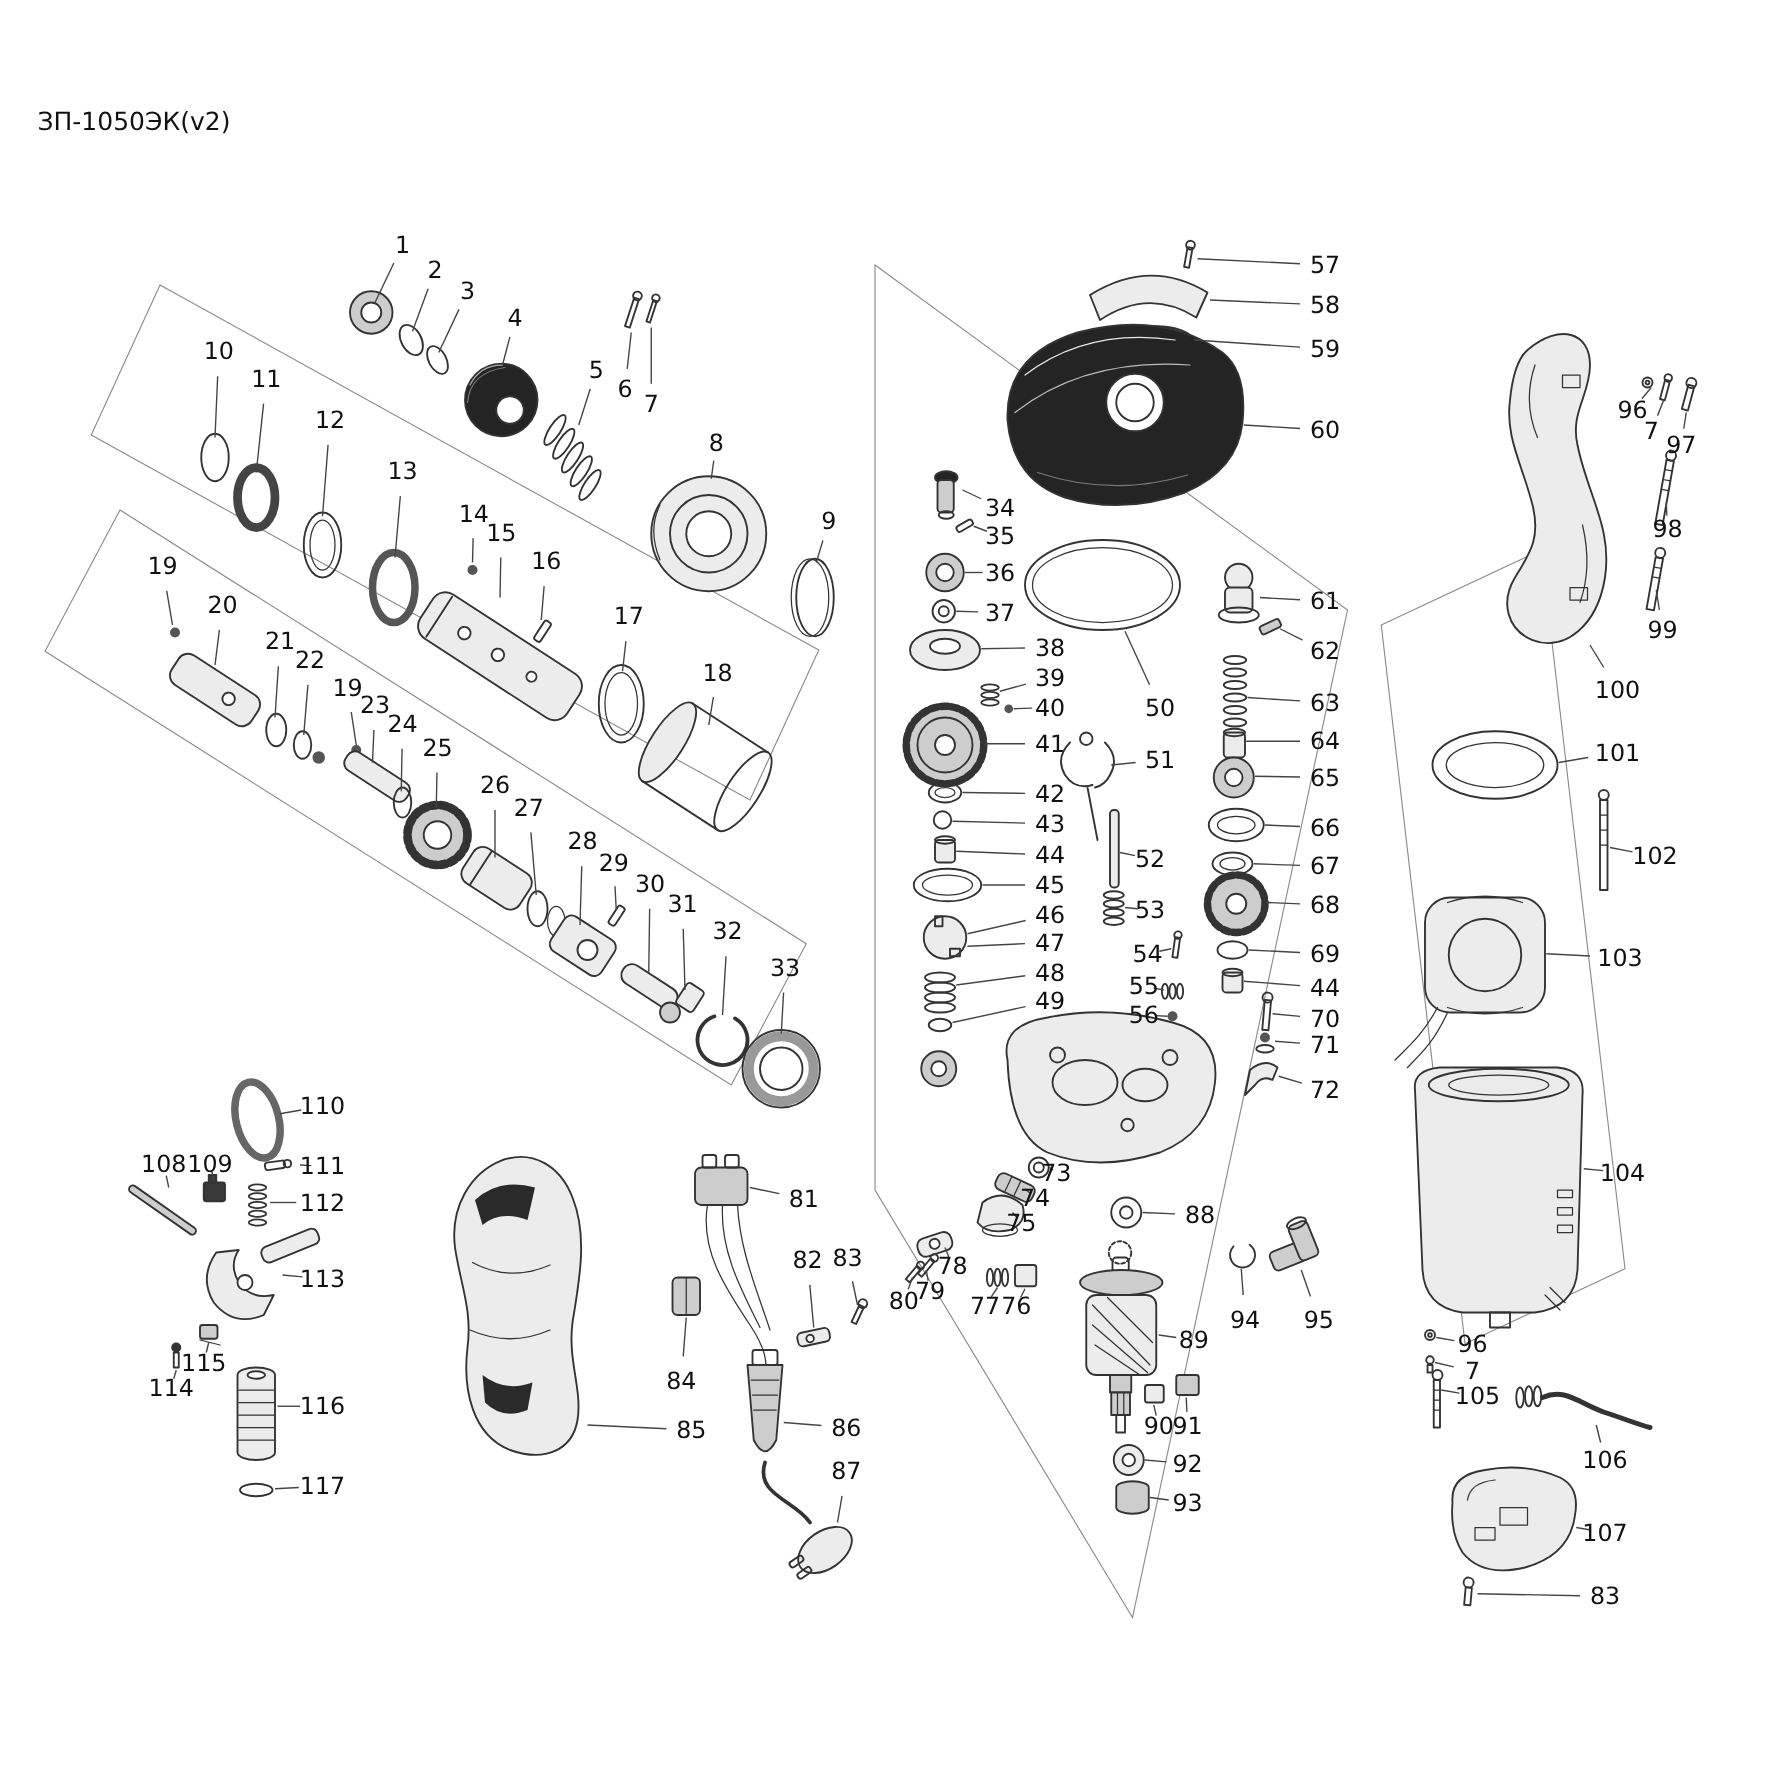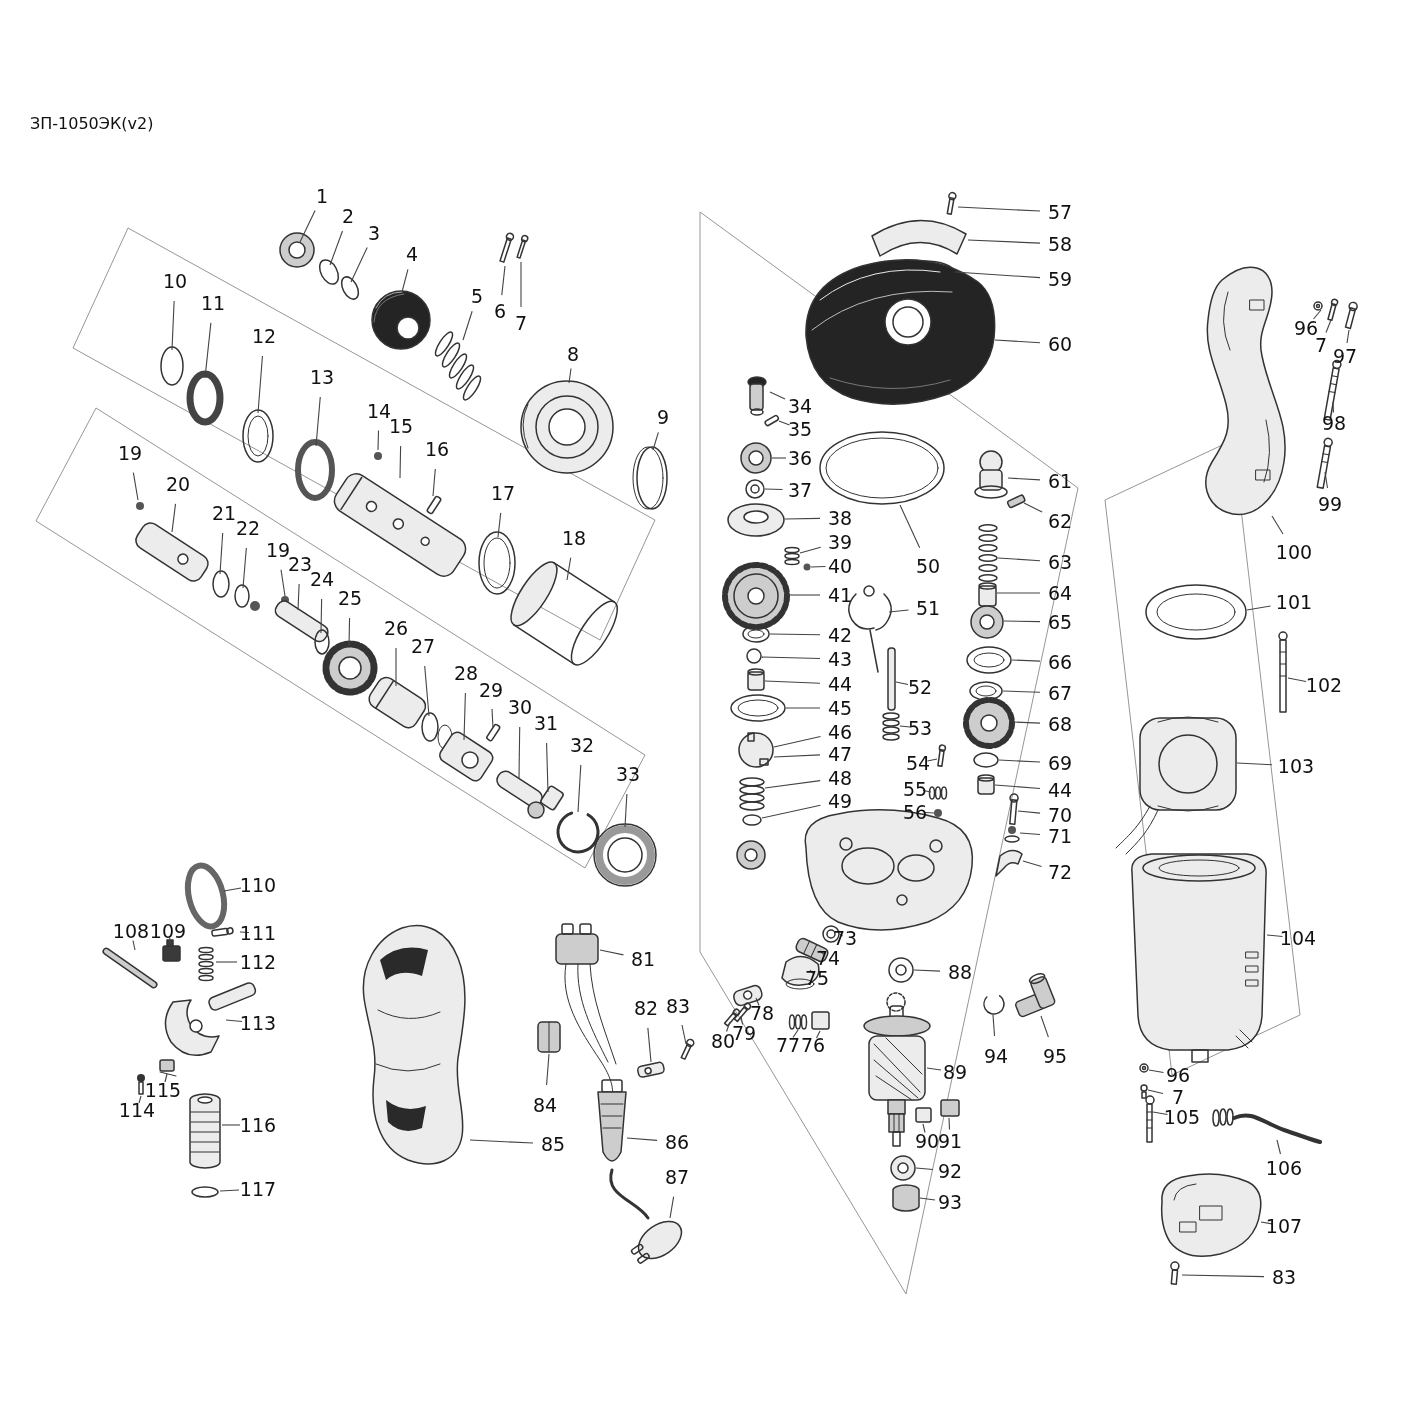--- a/index.html
+++ b/index.html
@@ -1,18 +1,18 @@
 <!DOCTYPE html>
 <html><head>
 <meta charset="utf-8">
 <style>
   html,body { margin:0; padding:0; background:#fff; }
   .stage { position:relative; width:1417px; height:1418px; background:#fff;
            font-family:"DejaVu Sans", sans-serif; overflow:hidden; }
-  .title { position:absolute; left:30px; top:114px; font-size:16px; color:#111; }
+  .title { position:absolute; left:30px; top:85px; font-size:20px; color:#111; }
   svg { position:absolute; left:0; top:0; }
   svg .plabel { font-family:"DejaVu Sans", sans-serif; font-size:19px; fill:#111; }
   svg .leader { stroke:#444; stroke-width:1.1; fill:none; }
   svg .guide  { stroke:#8a8a8a; stroke-width:0.9; fill:none; }
   svg .art    { stroke:#333; stroke-width:1.5; fill:none; stroke-linejoin:round; stroke-linecap:round; }
   svg .fillL { fill:#ececec; } svg .fillM { fill:#cdcdcd; } svg .fillD { fill:#242424; }
   svg .w { fill:#fff; } svg .thin { stroke-width:1; }
 </style>
 </head>
 <body>

